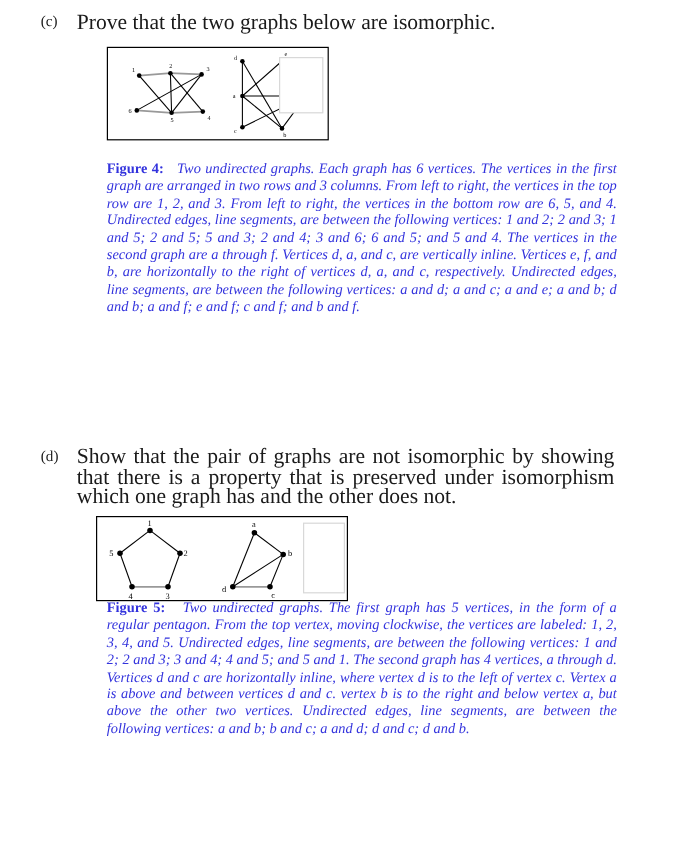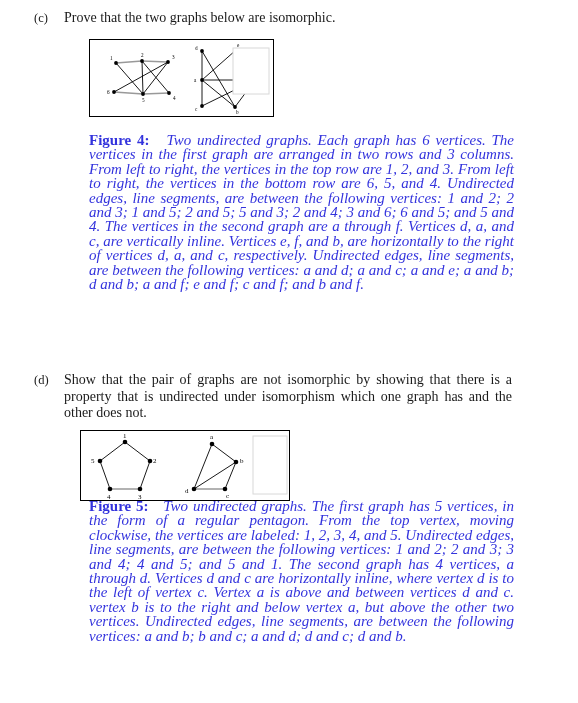--- a/index.html
+++ b/index.html
@@ -29,21 +29,21 @@
   }
   .prob-label {
     width: 30px;
     flex: 0 0 30px;
     font-size: 12.6px;
     line-height: 16.5px;
     text-align: left;
     color: #1a1a1a;
   }
   .prob-body {
-    font-size: 14px;
+    font-size: 18px;
     line-height: 16.5px;
     text-align: justify;
     color: #1a1a1a;
   }
 
   #problem-c { left: 34px; top: 10px; width: 480px; }
   #problem-c .prob-body { width: 448px; }
 
   #problem-d { left: 34px; top: 372px; width: 480px; }
   #problem-d .prob-body { width: 448px; }
@@ -67,21 +67,21 @@
     width: 210px;
     height: 71px;
   }
   .figure-box svg {
     display: block;
   }
 
   
   .caption {
     position: absolute;
-    font-size: 15px;
+    font-size: 12px;
     line-height: 14.4px;
     text-align: justify;
     color: #3333dd;
     font-style: italic;
     font-family: "Liberation Serif", "DejaVu Serif", serif;
   }
   .caption .cap-head {
     font-weight: bold;
     font-style: normal;
     color: #3333dd;
@@ -175,21 +175,21 @@
     </svg>
   </div>
 
   <div class="caption" id="caption-4">
     <span class="cap-head">Figure 4:&nbsp;&nbsp;</span>
     <span>Two undirected graphs. Each graph has 6 vertices. The vertices in the first graph are arranged in two rows and 3 columns. From left to right, the vertices in the top row are 1, 2, and 3. From left to right, the vertices in the bottom row are 6, 5, and 4. Undirected edges, line segments, are between the following vertices: 1 and 2; 2 and 3; 1 and 5; 2 and 5; 5 and 3; 2 and 4; 3 and 6; 6 and 5; and 5 and 4. The vertices in the second graph are a through f. Vertices d, a, and c, are vertically inline. Vertices e, f, and b, are horizontally to the right of vertices d, a, and c, respectively. Undirected edges, line segments, are between the following vertices: a and d; a and c; a and e; a and b; d and b; a and f; e and f; c and f; and b and f.</span>
   </div>
 
   <div class="problem" id="problem-d">
     <div class="prob-label">(d)</div>
-    <div class="prob-body">Show that the pair of graphs are not isomorphic by showing that there is a property that is undirected under isomorphism which one graph has and the other does not.</div>
+    <div class="prob-body">Show that the pair of graphs are not isomorphic by showing that there is a property that is preserved under isomorphism which one graph has and the other does not.</div>
   </div>
 
   <div class="figure-box" id="figure5-box">
     <svg width="208" height="69" viewBox="0 0 208 69">
 
       <g transform="translate(8,2)">
         <line class="edge-line" x1="36" y1="9" x2="61" y2="28"></line>
         <line class="edge-line" x1="61" y1="28" x2="51" y2="56"></line>
         <line class="edge-line-gray" x1="51" y1="56" x2="21" y2="56"></line>
         <line class="edge-line" x1="21" y1="56" x2="11" y2="28"></line>

